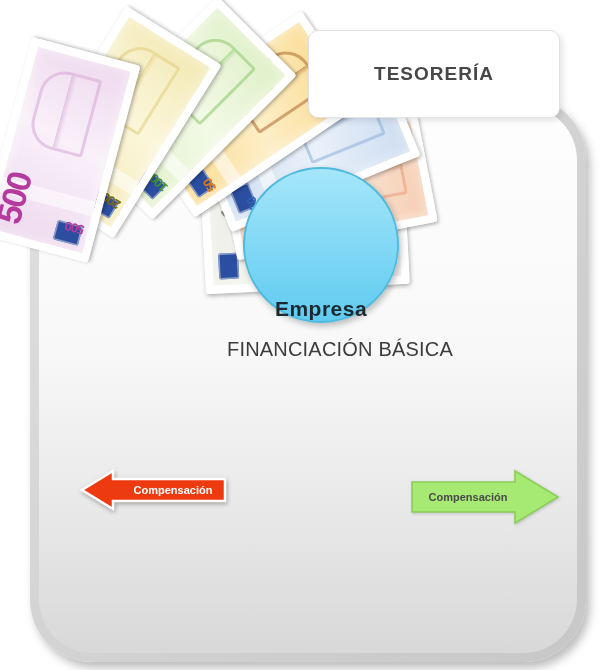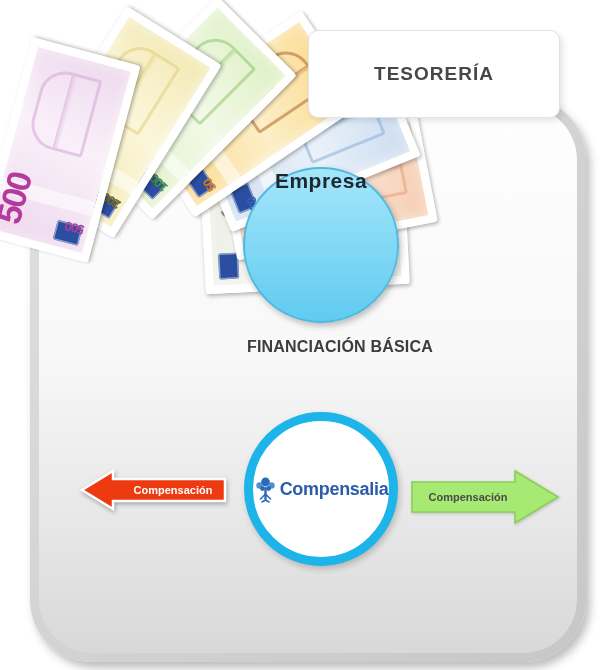--- a/index.html
+++ b/index.html
@@ -65,21 +65,21 @@
   .n50 {left:146px;top:58px; transform:rotate(-34deg);z-index:14;}
   .n20 {left:203px;top:86px; transform:rotate(-22deg);z-index:13;}
   .n10 {left:225px;top:130px;transform:rotate(-11deg);z-index:12;}
   .n5  {left:203px;top:177px;transform:rotate(-3deg); z-index:11;}
   
   .empresa-circle{
     position:absolute;left:243px;top:167px;width:152px;height:152px;border-radius:50%;
     background:linear-gradient(180deg,var(--empresa-fill-top) 0%,var(--empresa-fill-bottom) 100%);
     border:2px solid var(--empresa-edge);
     box-shadow:2px 3px 6px rgba(0,0,0,.25);
-    display:flex;align-items:flex-start;justify-content:center;
+    display:flex;align-items:flex-end;justify-content:center;
     z-index:30;
   }
   .empresa-circle span{font-size:21px;font-weight:bold;color:#1b2830;letter-spacing:.5px;}
   .brand-circle{
     position:absolute;left:244px;top:412px;width:154px;height:154px;border-radius:50%;
     background:#ffffff;border:9px solid var(--ring);box-sizing:border-box;
     box-shadow:2px 3px 6px rgba(0,0,0,.20);
     display:flex;align-items:center;justify-content:center;gap:3px;
     z-index:30;
   }
@@ -91,21 +91,21 @@
   .arrow-green svg path{fill:var(--green-arrow);stroke:var(--green-arrow-edge);stroke-width:1.6;}
   .arrow-green{filter:drop-shadow(1px 1px 1.5px rgba(0,0,0,.18));}
   .arrow text{font-family:"Liberation Sans",sans-serif;font-weight:bold;}
   .arrow-red text{fill:#ffffff;}
   .arrow-green text{fill:#4a4a4a;}
   .a-pagos{left:80px;top:222px;}
   .a-cobros{left:410px;top:215px;}
   .a-comp-left{left:80px;top:469px;}
   .a-comp-right{left:410px;top:469px;}
   
-  .caption{position:absolute;text-align:center;font-size:16px;font-weight:bold;color:var(--caption-text);letter-spacing:.2px;z-index:25;}
+  .caption{position:absolute;text-align:center;font-size:20px;font-weight:normal;color:var(--caption-text);letter-spacing:.2px;z-index:25;}
   .caption-basic{left:80px;right:0;top:338px;}
   .caption-comp{left:40px;right:0;top:589px;}
 </style>
 </head>
 <body>
 
 <div id="stage">
 
   <div class="container-outer">
     <div class="container-inner"></div>
@@ -179,34 +179,20 @@
 
   <div class="caption caption-basic">FINANCIACIÓN BÁSICA</div>
 
   <div class="arrow arrow-red a-comp-left">
     <svg width="148" height="42" viewBox="0 0 148 42">
       <path d="M2 21 L33 2 L33 10 L145 10 L145 32 L33 32 L33 40 Z"></path>
       <text x="93" y="25" font-size="11" text-anchor="middle">Compensación</text>
     </svg>
   </div>
 
-  <div class="brand-circle">
-    <svg width="23" height="28" viewBox="0 0 23 28">
-      <g>
-        <circle cx="11.5" cy="7" r="4.4" fill="#2a6ab8"></circle>
-        <circle cx="5.5" cy="10.5" r="3.2" fill="#4e8fd0"></circle>
-        <circle cx="17.5" cy="10.5" r="3.2" fill="#4e8fd0"></circle>
-        <circle cx="8.5" cy="13.5" r="2.4" fill="#2a6ab8"></circle>
-        <circle cx="14.5" cy="13.5" r="2.4" fill="#2a6ab8"></circle>
-        <rect x="10.3" y="12" width="2.4" height="13" rx="1.1" fill="#2a6ab8"></rect>
-        <path d="M11.5 19 L6.5 24 M11.5 19 L16.5 24 M11.5 25 L8 27 M11.5 25 L15 27" stroke="#2a6ab8" stroke-width="1.5" fill="none" stroke-linecap="round"></path>
-      </g>
-    </svg>
-    <span class="brand-text">Compensalia</span>
-  </div>
 
   <div class="arrow arrow-green a-comp-right">
     <svg width="150" height="56" viewBox="0 0 150 56">
       <path d="M148 28 L105 2 L105 13 L2 13 L2 43 L105 43 L105 54 Z"></path>
       <text x="58" y="32" font-size="11" text-anchor="middle">Compensación</text>
     </svg>
   </div>
 
 
 </div>

